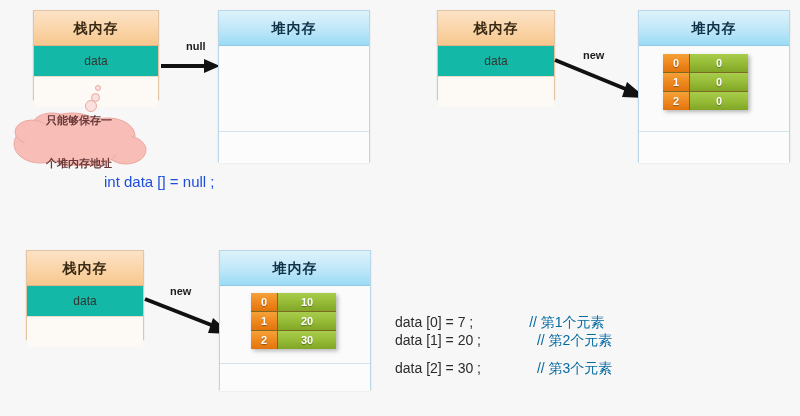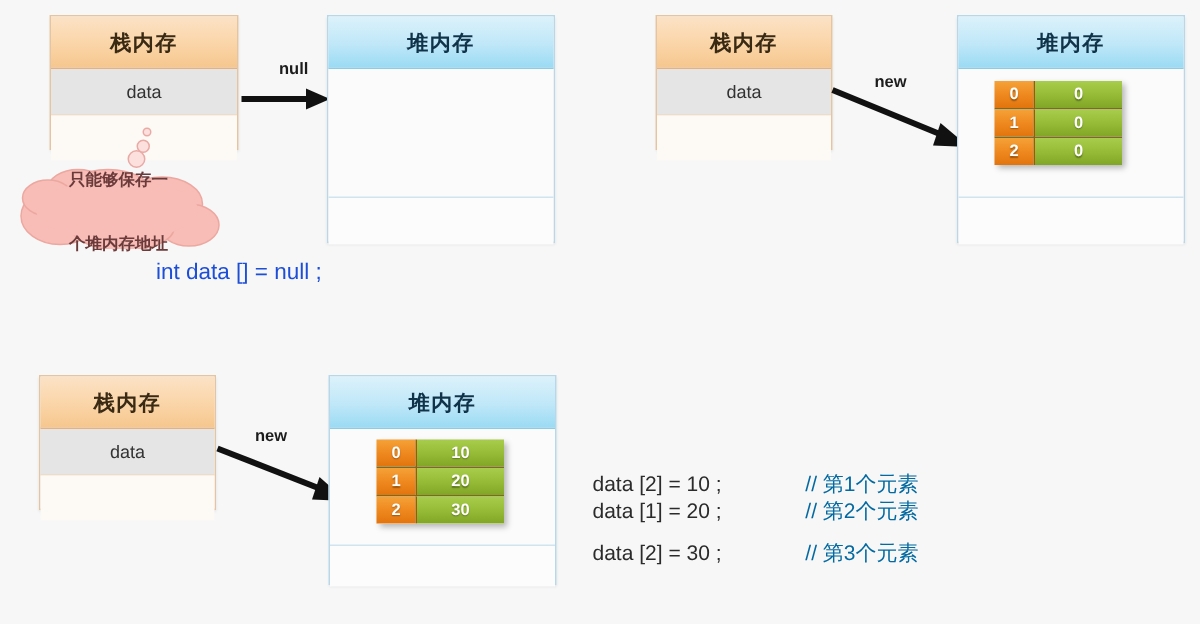--- a/index.html
+++ b/index.html
@@ -22,21 +22,21 @@
   }
   .stackbox .hdr{
     height:34px;line-height:34px;text-align:center;
     font-weight:bold;font-size:14px;color:#3a2a14;
     background:linear-gradient(to bottom,#fbe2c6 0%,#fbd7ad 45%,#f6c78e 100%);
     border-bottom:1px solid #e3b183;
     letter-spacing:1px;
   }
   .stackbox .slot{
     height:30px;line-height:30px;text-align:center;
-    font-size:12px;color:#333;background:#e5e5e5;
+    font-size:12px;color:#333;background:#14b8a6;
     border-bottom:1px solid #eddcc7;
   }
   .stackbox .slot.empty{border-bottom:none;background:#fdfaf6;}
 
   .heapbox{
     border:1px solid #b9d7e8;
     background:#fbfdfe;
     box-shadow:0 1px 2px rgba(0,0,0,.10);
   }
   .heapbox .hdr{
@@ -211,21 +211,21 @@
           <td class="idx">2</td>
           <td class="val">30</td>
         </tr>
       </tbody>
         </table>
     </div>
     <div class="foot" style="height:27px;"></div>
   </div>
 
   <div class="codeline" style="left:395px;top:314px;">
-    <span>data [2] = 10 ;</span>
+    <span>data [0] = 7 ;</span>
     <span class="comment" style="margin-left:52px;">// 第1个元素</span>
   </div>
   <div class="codeline" style="left:395px;top:332px;">
     <span>data [1] = 20 ;</span>
     <span class="comment" style="margin-left:52px;">// 第2个元素</span>
   </div>
   <div class="codeline" style="left:395px;top:360px;">
     <span>data [2] = 30 ;</span>
     <span class="comment" style="margin-left:52px;">// 第3个元素</span>
   </div>

